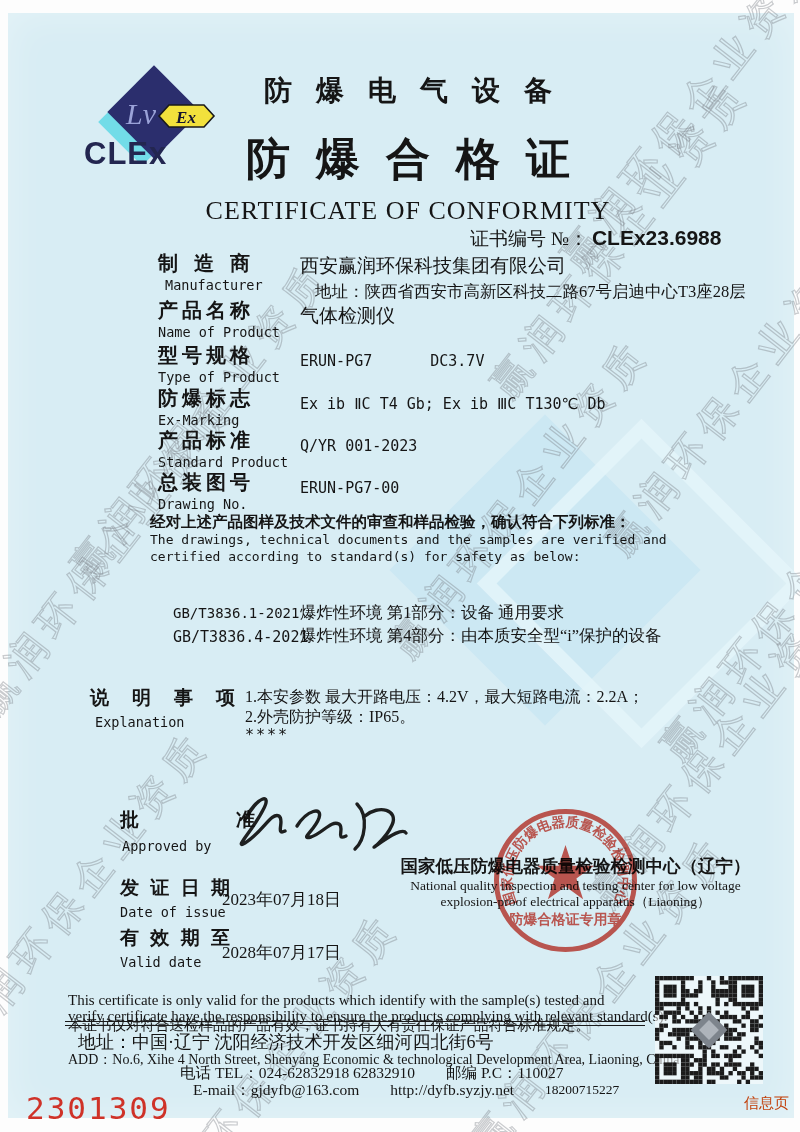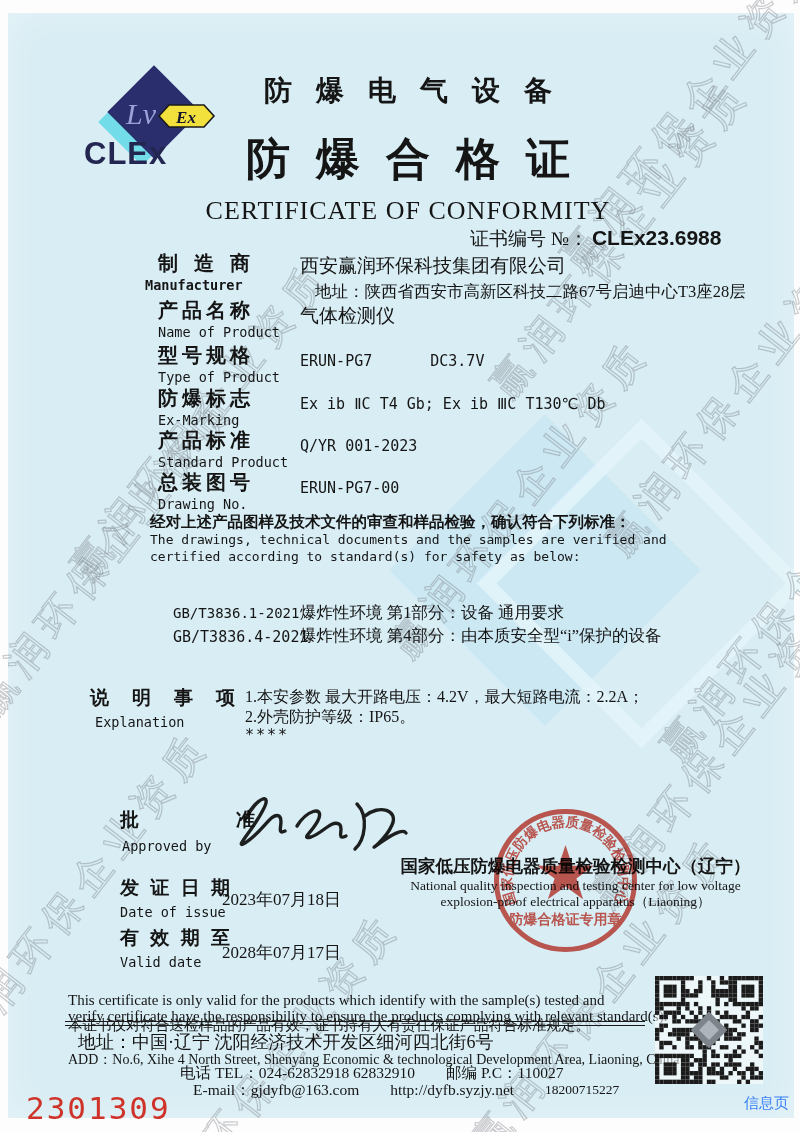--- a/index.html
+++ b/index.html
@@ -61,21 +61,21 @@
   <div class="abs z2 heiti" style="left:108px;top:72px;width:600px;text-align:center;font-size:28px;letter-spacing:24px;text-indent:24px;">防爆电气设备</div>
   <div class="abs z2 heiti" style="left:108px;top:130px;width:600px;text-align:center;font-size:44px;letter-spacing:26px;text-indent:26px;">防爆合格证</div>
   <div class="abs z2 song" style="left:108px;top:196px;width:600px;text-align:center;font-size:26px;letter-spacing:1px;">CERTIFICATE OF CONFORMITY</div>
 
   <div class="abs z2" style="left:470px;top:226px;">
     <span class="song" style="font-size:19px;">证书编号 №：</span>
     <span class="heiti" style="font-size:21px;">CLEx23.6988</span>
   </div>
 
   <div class="label-cn" style="left:158px;top:253px;width:92px;">制造商</div>
-  <div class="label-en" style="left:145px;top:277px;font-weight:bold;">Manufacturer</div>
+  <div class="label-en" style="left:165px;top:277px;">Manufacturer</div>
   <div class="val-cjk" style="left:300px;top:253px;">西安赢润环保科技集团有限公司</div>
   <div class="val-cjk" style="left:315px;top:281px;font-size:16.5px;">地址：陕西省西安市高新区科技二路67号启迪中心T3座28层</div>
 
   <div class="label-cn" style="left:158px;top:300px;width:92px;">产品名称</div>
   <div class="label-en" style="left:158px;top:324px;">Name of Product</div>
   <div class="val-cjk" style="left:300px;top:303px;">气体检测仪</div>
 
   <div class="label-cn" style="left:158px;top:345px;width:92px;">型号规格</div>
   <div class="label-en" style="left:158px;top:369px;">Type of Product</div>
   <div class="val" style="left:300px;top:352px;">
@@ -475,16 +475,16 @@
         <rect x="36" y="96" width="4" height="4"></rect>
         <rect x="40" y="96" width="4" height="4"></rect>
         <rect x="48" y="96" width="4" height="4"></rect>
         <rect x="52" y="96" width="4" height="4"></rect>
         <rect x="76" y="96" width="4" height="4"></rect>
         <rect x="84" y="96" width="4" height="4"></rect>
       </svg>
     <div class="qr-logo"></div>
     <div class="qr-logo-in"></div>
   </div>
-  <div class="abs z2 song" style="left:744px;top:1094px;font-size:15px;color:#3b82f6;">信息页</div>
+  <div class="abs z2 song" style="left:744px;top:1094px;font-size:15px;color:#c2410c;">信息页</div>
 
   <div class="abs mono" style="left:26px;top:1090px;font-size:31px;color:#cf3228;letter-spacing:2px;z-index:3;">2301309</div>
 </div>
 
 </body></html>

